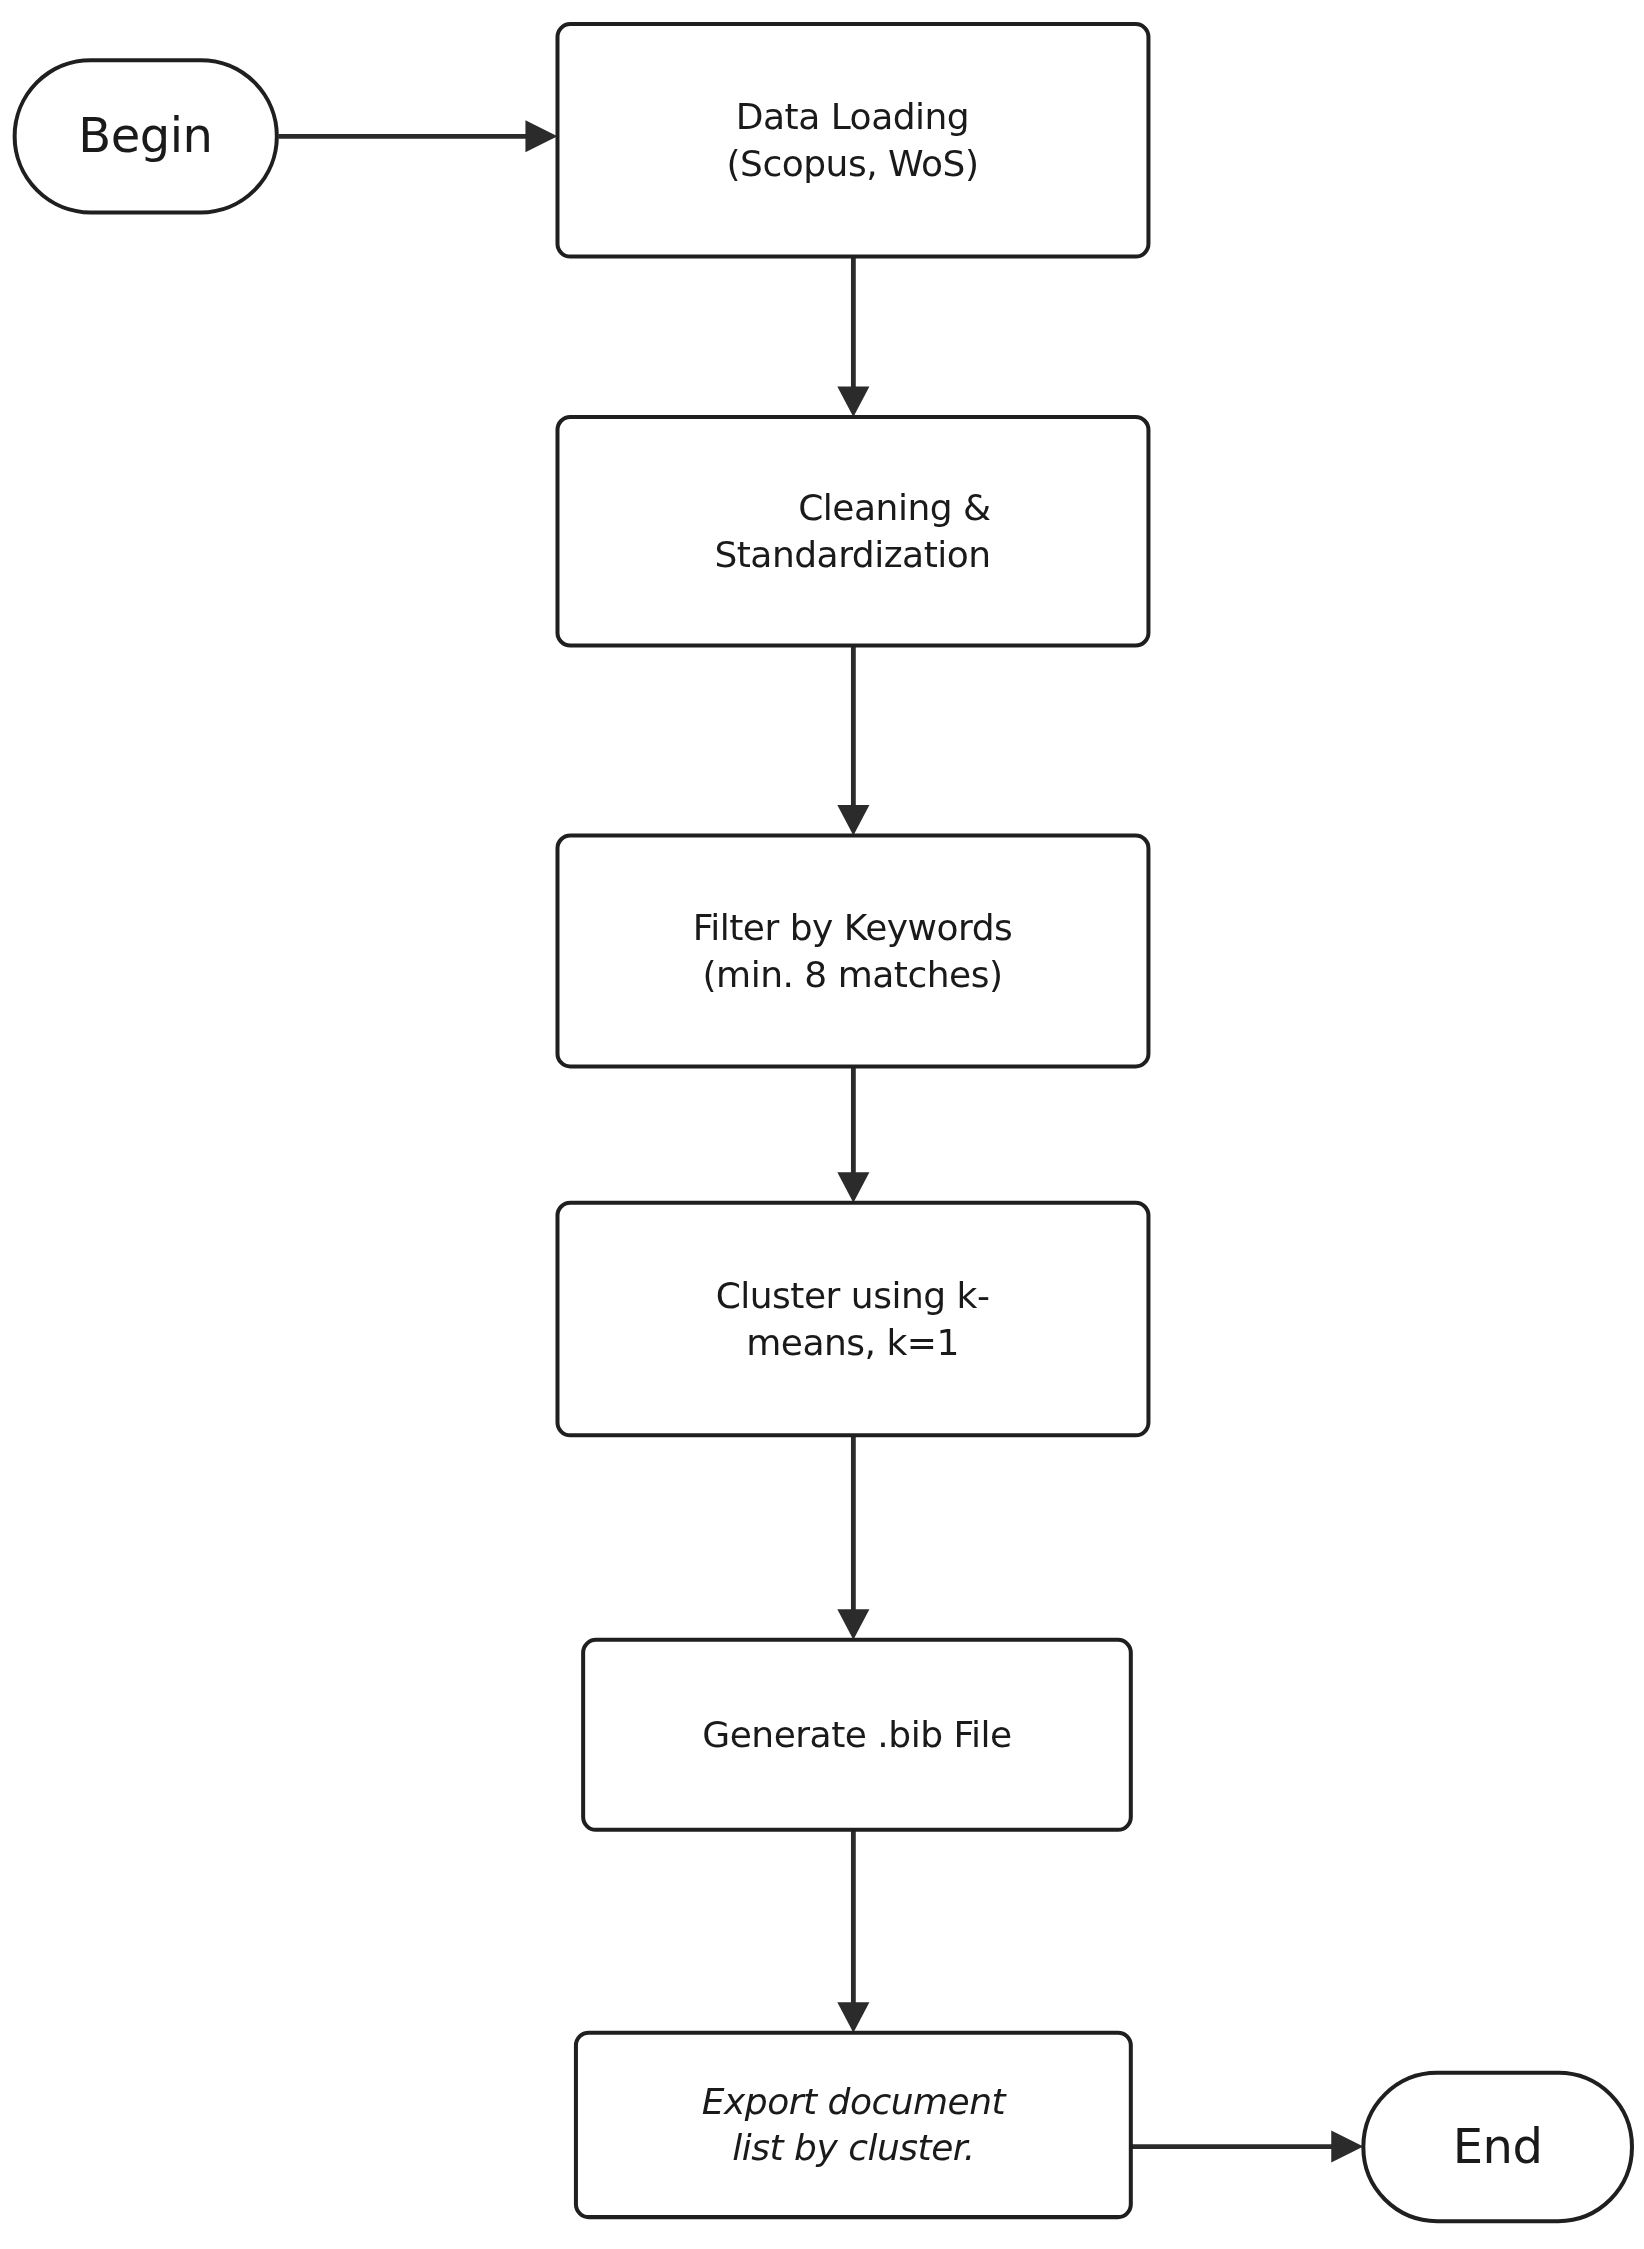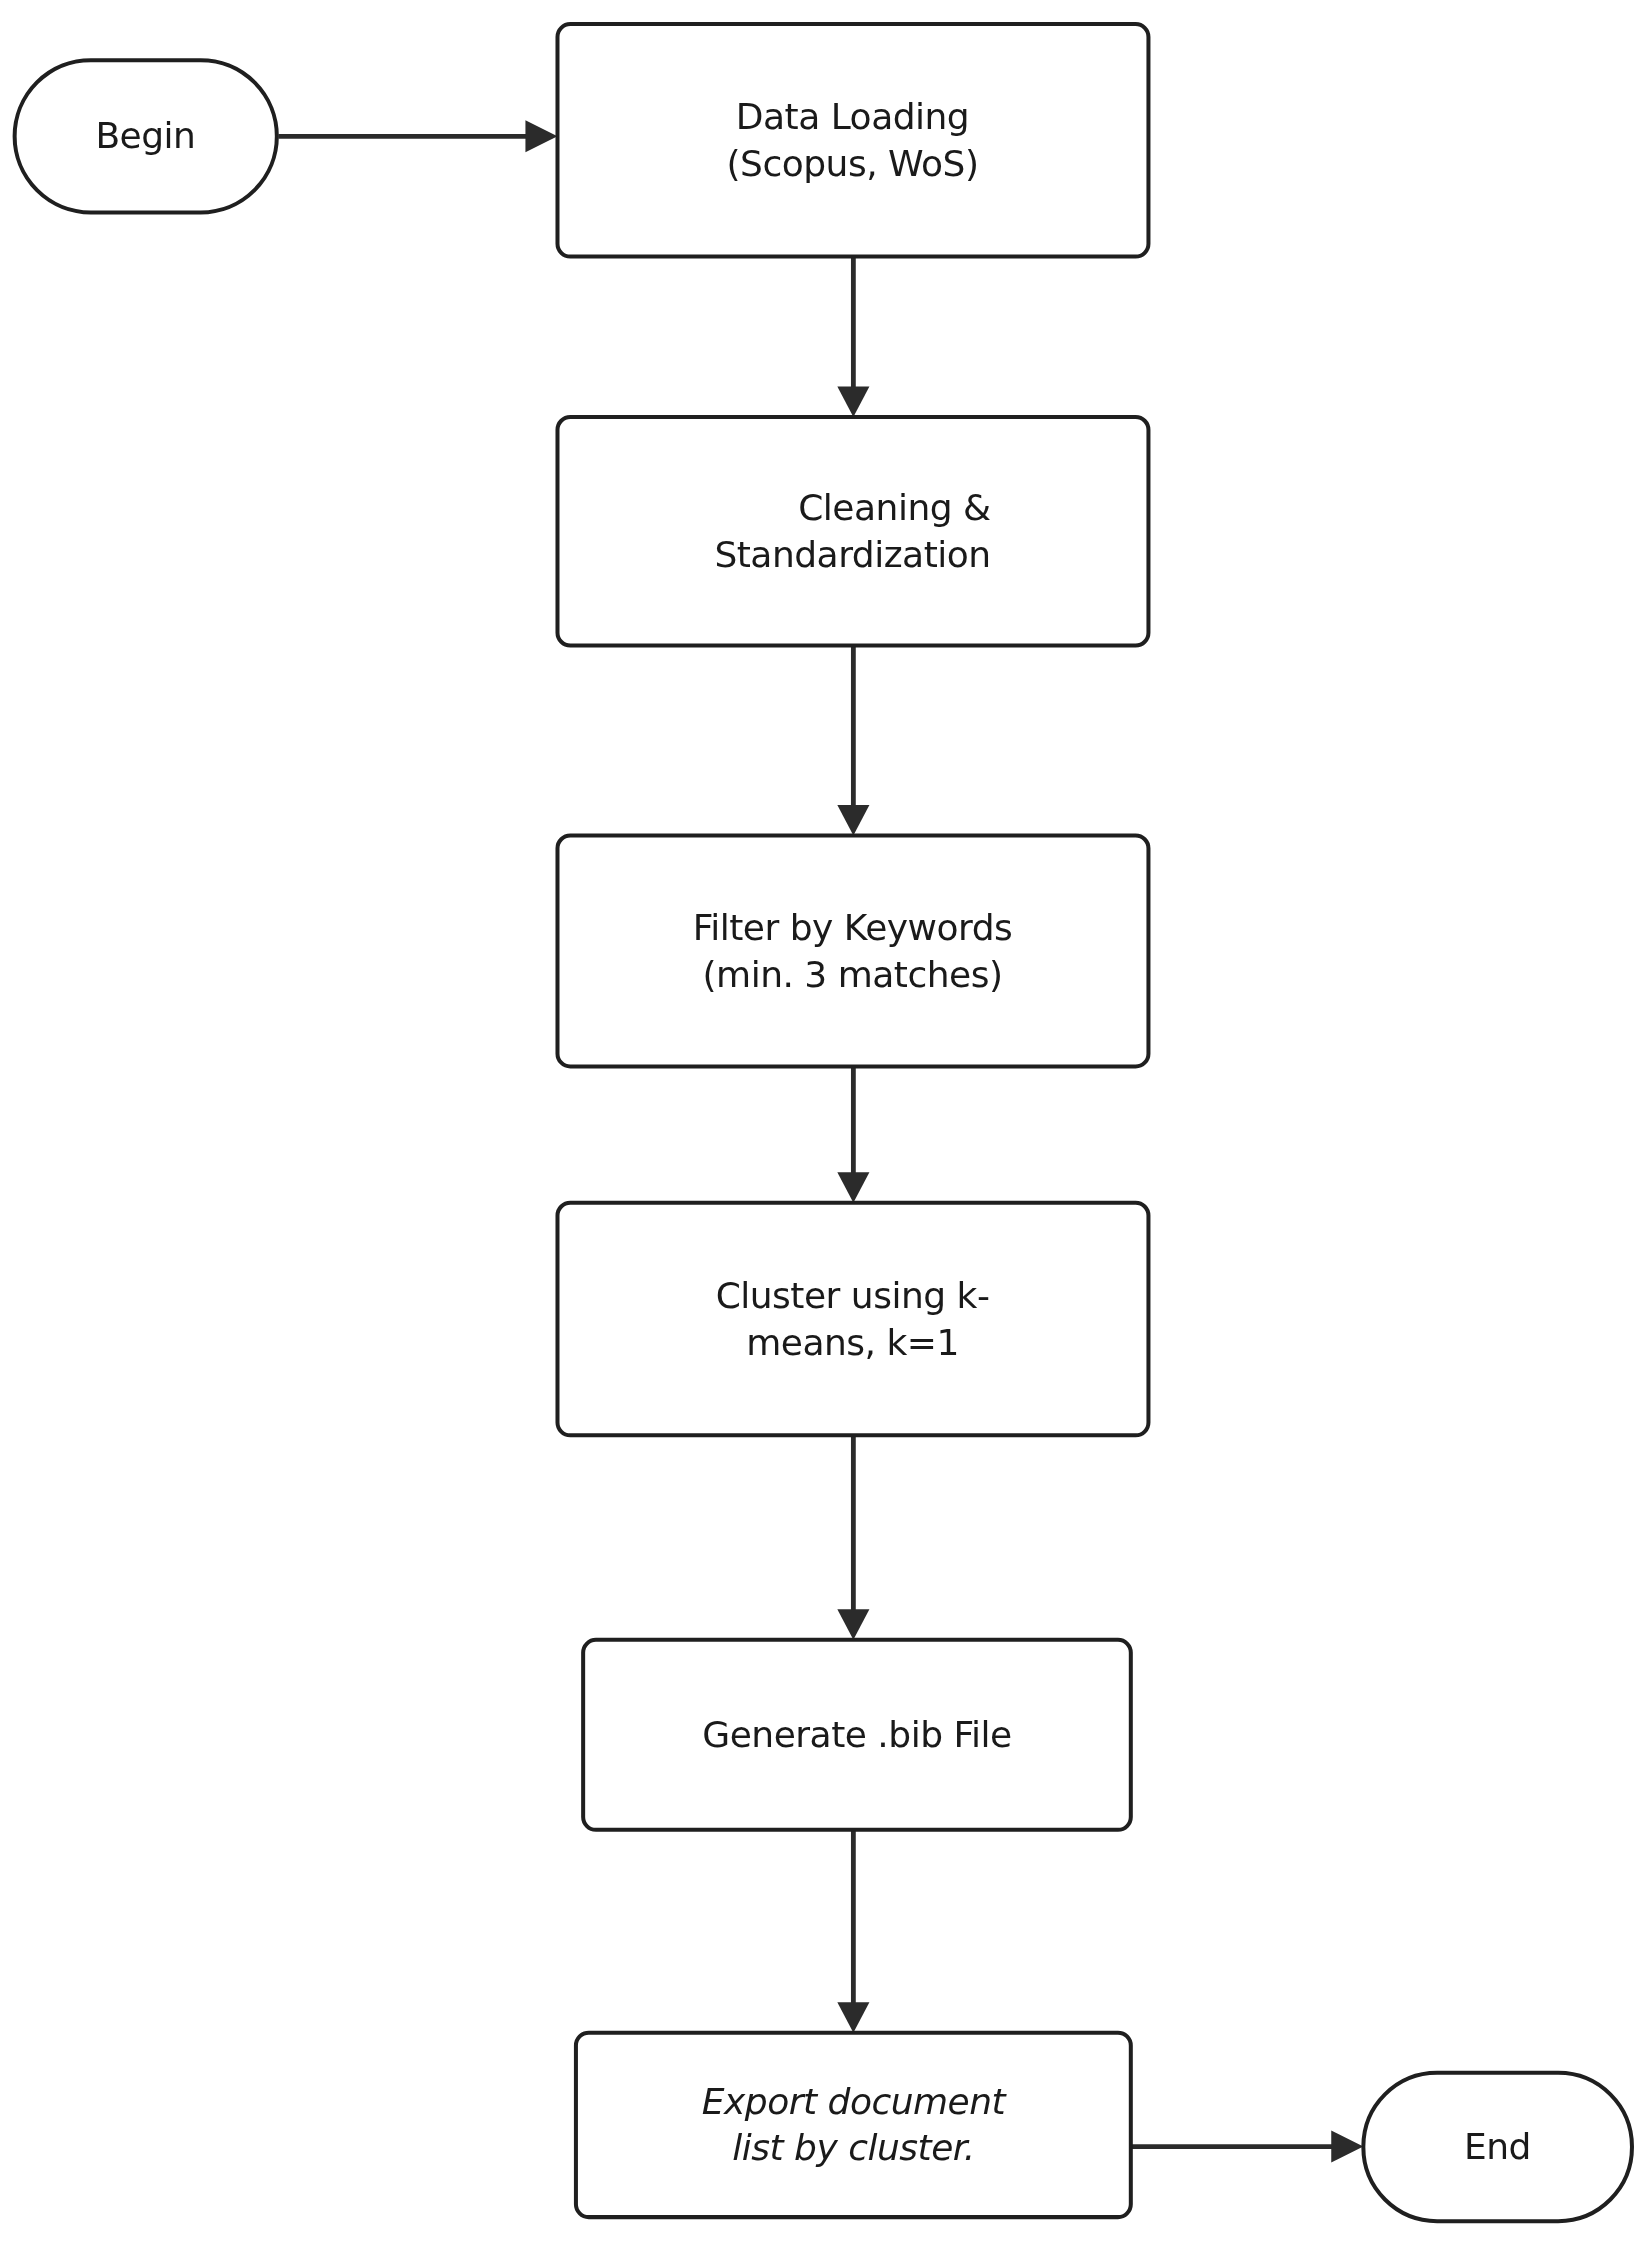--- a/index.html
+++ b/index.html
@@ -48,21 +48,21 @@
     color: #1a1a1a;
     font-family: "DejaVu Sans", sans-serif;
     font-size: 36px;
     line-height: 1.28;
     font-weight: 400;
     letter-spacing: -0.5px;
     white-space: pre-line;
     pointer-events: none;
   }
   .terminal-label {
-    font-size: 36px;
+    font-size: 48px;
   }
 </style>
 </head>
 <body>
 
 <div id="canvas">
 
   <svg id="flow-svg" viewBox="0 0 2051 2806">
 
     <g>
@@ -120,21 +120,21 @@
 
   <div class="node-label terminal-label" style="left:14.4px; top:60px; width:262px; height:152px;">Begin</div>
 
   <div class="node-label" style="left:557px; top:24px; width:591px; height:233px;">Data Loading
 (Scopus, WoS)</div>
 
   <div class="node-label" style="left:557px; top:417px; width:591px; height:229px;text-align:right;">Cleaning &amp;
 Standardization</div>
 
   <div class="node-label" style="left:557px; top:836px; width:591px; height:231px;">Filter by Keywords
-(min. 3 matches)</div>
+(min. 8 matches)</div>
 
   <div class="node-label" style="left:557px; top:1203px; width:591px; height:233px;">Cluster using k-
 means, k=1</div>
 
   <div class="node-label" style="left:583px; top:1640px; width:548px; height:190px;">Generate .bib File</div>
 
   <div class="node-label" style="left:576px; top:2033px; width:555px; height:184px;font-style:italic;">Export document
 list by cluster.</div>
 
   <div class="node-label terminal-label" style="left:1363px; top:2073px; width:269px; height:148px;">End</div>

